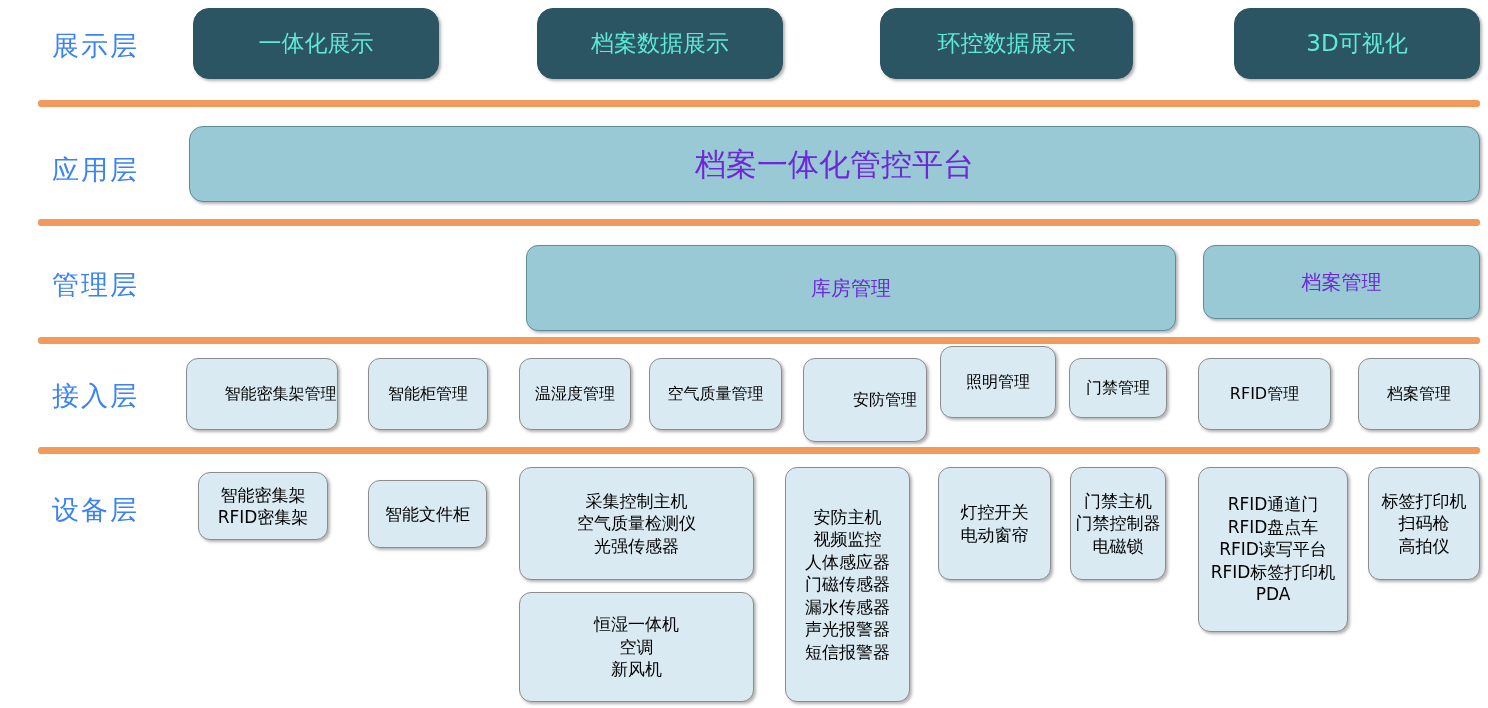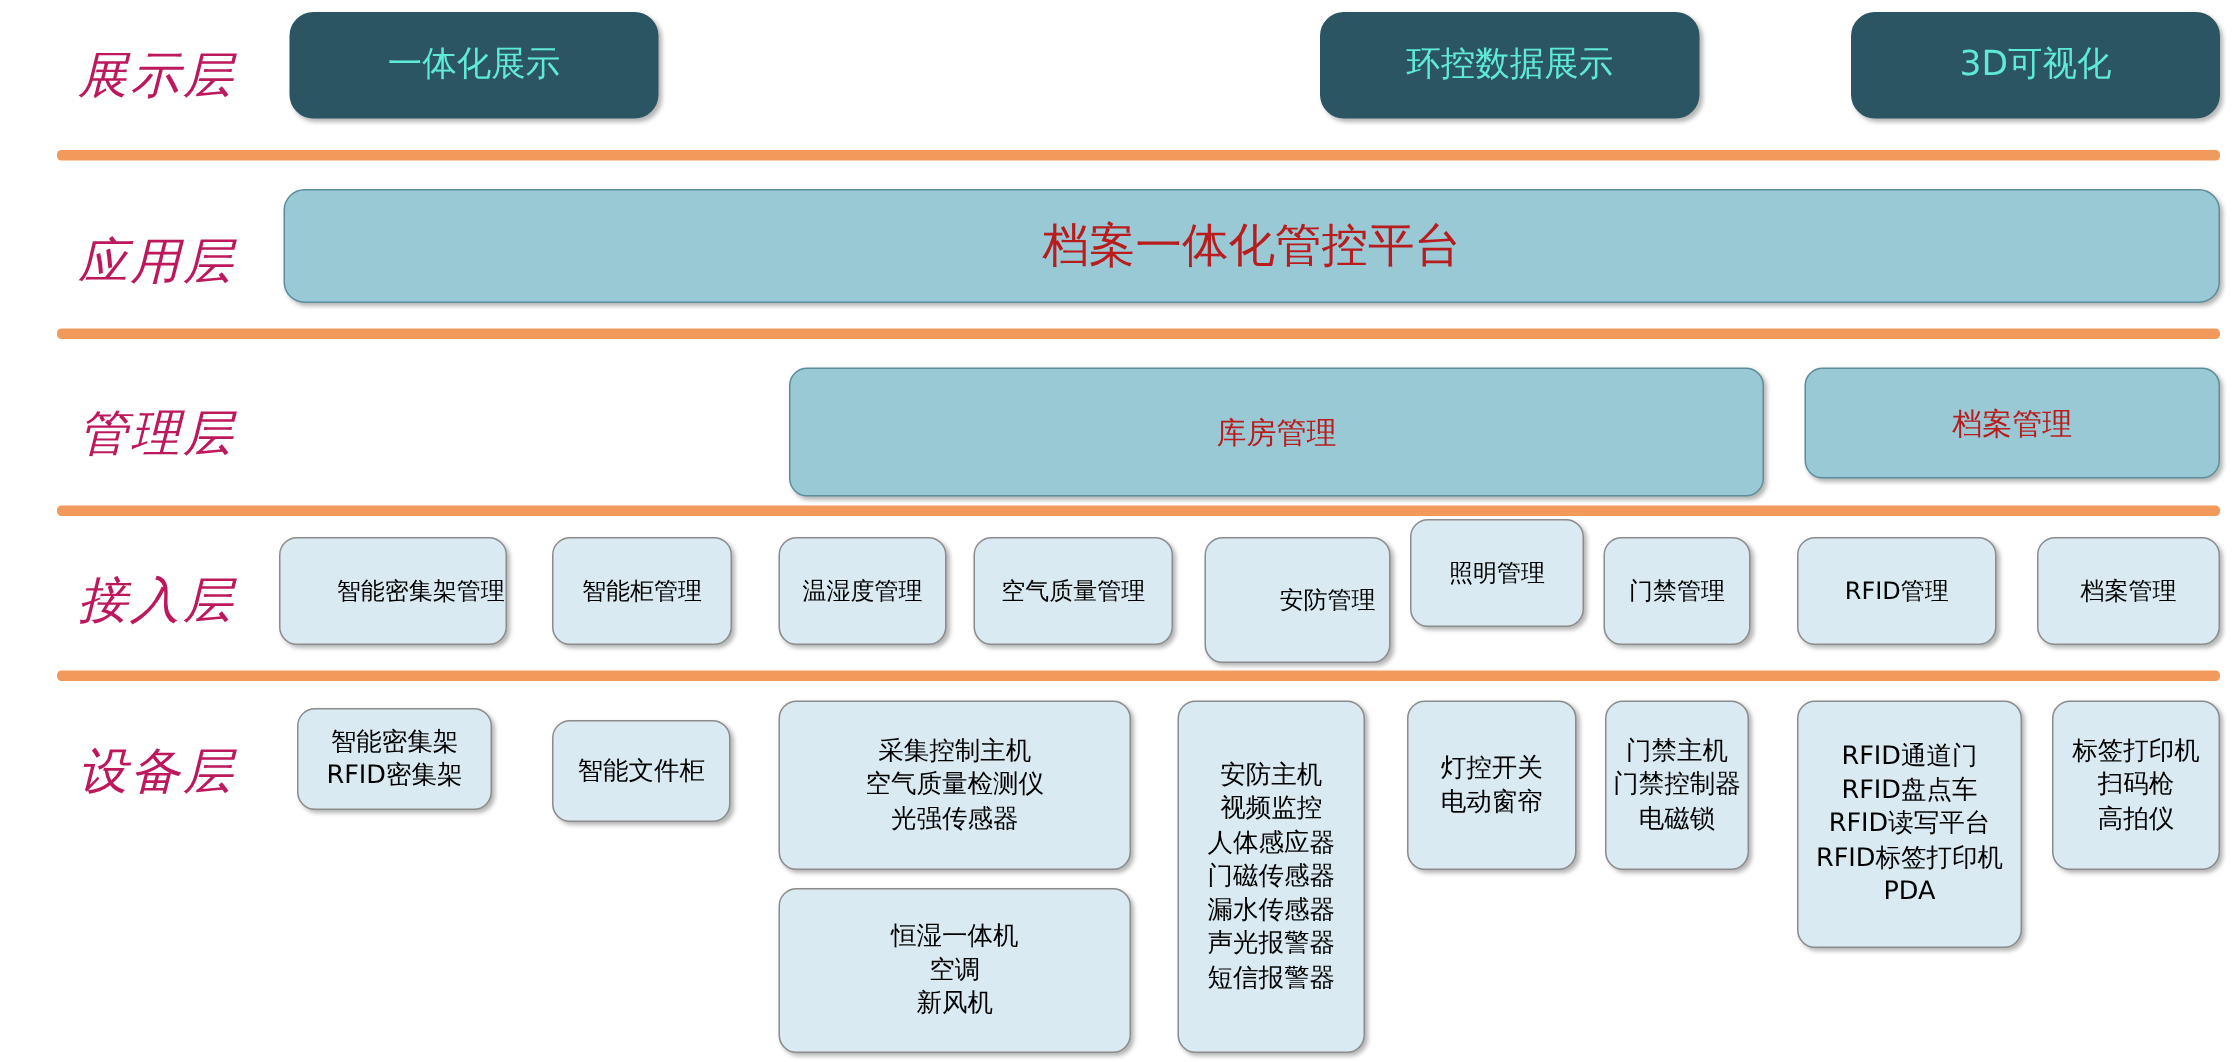--- a/index.html
+++ b/index.html
@@ -8,27 +8,26 @@
     background:#ffffff;
     font-family:"DejaVu Sans","Liberation Sans",sans-serif;
     overflow:hidden;
     position:relative;
   }
   #stage{position:absolute;left:0;top:0;width:1488px;height:708px;}
 
   
   .layer-label{
     position:absolute;
-    color:#be185d;
-    font-size:33px;
+    color:#3b82f6;
+    font-size:27px;
     font-weight:400;
     letter-spacing:2px;
     white-space:nowrap;
     font-family:"DejaVu Sans","Liberation Sans",sans-serif;
-    font-style:italic;
   }
 
   
   .divider{
     position:absolute;
     left:38px;
     width:1442px;
     height:7px;
     background:#F29A5C;
     border-radius:3px;
@@ -55,21 +54,21 @@
     color:#5eead4;
     border:1px solid #2C5563;
     font-size:23px;
     border-radius:16px;
   }
 
   
   .box.mid{
     background:#9AC9D6;
     border:1px solid #5C8D9B;
-    color:#b91c1c;
+    color:#6d28d9;
     font-size:20px;
   }
   .box.mid.platform{font-size:31px;border-radius:14px;}
 
   
   .box.pale{
     background:#DAEAF2;
     border:1px solid #8C8C8C;
     color:#000000;
     font-size:17px;
@@ -79,20 +78,21 @@
 </style>
 </head>
 <body>
 
 <div id="stage">
 
   <div class="layer-label" style="left:52px;top:28px;">展示层</div>
 
   <div class="box dark" style="left:193px;top:8px;width:246px;height:71px;">一体化展示</div>
 
+  <div class="box dark" style="left:537px;top:8px;width:246px;height:71px;">档案数据展示</div>
 
   <div class="box dark" style="left:880px;top:8px;width:253px;height:71px;">环控数据展示</div>
 
   <div class="box dark" style="left:1234px;top:8px;width:246px;height:71px;">3D可视化</div>
 
   <div class="divider" style="top:100px;"></div>
 
   <div class="layer-label" style="left:52px;top:152px;">应用层</div>
 
   <div class="box mid platform" style="left:189px;top:126px;width:1291px;height:76px;">档案一体化管控平台</div>
@@ -115,21 +115,21 @@
   <div class="box pale small" style="left:368px;top:358px;width:120px;height:72px;">智能柜管理</div>
 
   <div class="box pale small" style="left:519px;top:358px;width:112px;height:72px;">温湿度管理</div>
 
   <div class="box pale small" style="left:649px;top:358px;width:133px;height:72px;">空气质量管理</div>
 
   <div class="box pale small" style="left:803px;top:358px;width:124px;height:84px;padding-left:40px;">安防管理</div>
 
   <div class="box pale small" style="left:940px;top:346px;width:116px;height:72px;">照明管理</div>
 
-  <div class="box pale small" style="left:1069px;top:358px;width:98px;height:72px;">门禁管理</div>
+  <div class="box pale small" style="left:1069px;top:358px;width:98px;height:60px;">门禁管理</div>
 
   <div class="box pale small" style="left:1198px;top:358px;width:133px;height:72px;">RFID管理</div>
 
   <div class="box pale small" style="left:1358px;top:358px;width:122px;height:72px;">档案管理</div>
 
   <div class="divider" style="top:447px;"></div>
 
   <div class="layer-label" style="left:52px;top:492px;">设备层</div>
 
   <div class="box pale device" style="left:198px;top:472px;width:130px;height:68px;">

